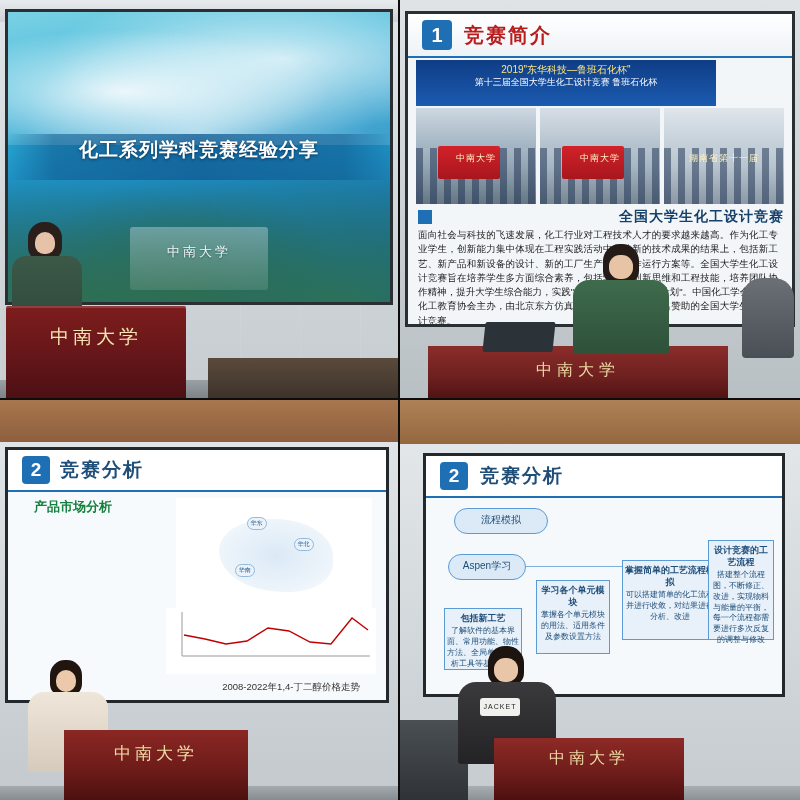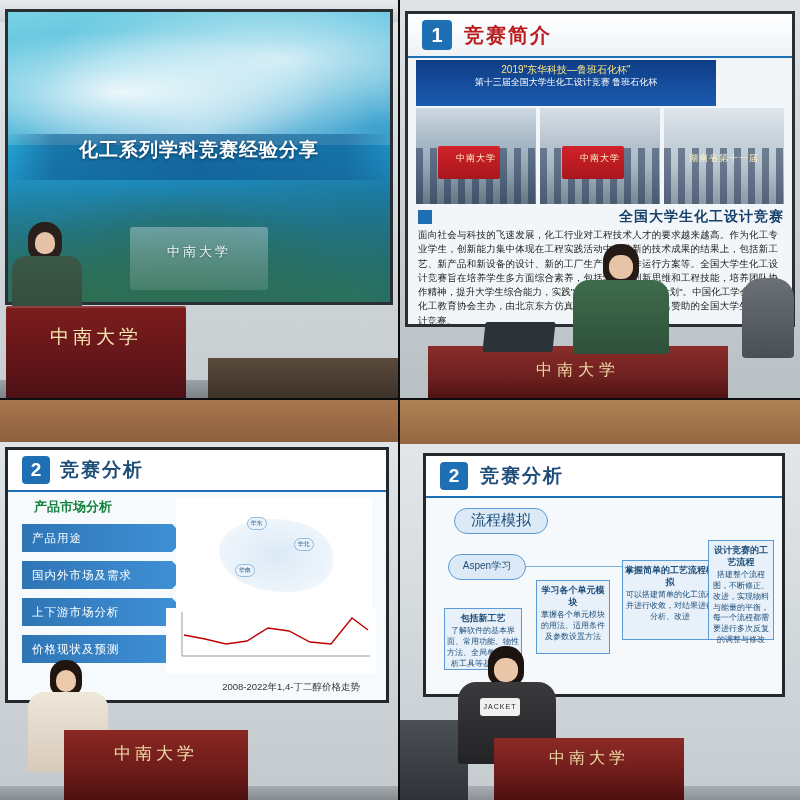--- a/index.html
+++ b/index.html
@@ -246,21 +246,21 @@
   .q4 .wall-top { position:absolute; left:0; top:0; width:100%; height: 46px; background: linear-gradient(180deg,#b08257,#94683f);}
   .q4 .screen {
     position:absolute; left: 28px; top: 58px; width: 356px; height: 238px;
     background:#f6f9fb; box-shadow: 0 0 0 3px #23282c; overflow:hidden;
   }
   .q4 .s-header { position:absolute; left:0; top:0; width:100%; height: 40px; background:#ffffff; border-bottom: 2px solid #1f6fb5;}
   .q4 .num-badge { position:absolute; left: 14px; top: 6px; width: 28px; height: 28px; background:#1f6fb5; color:#fff; border-radius:4px; font-size: 19px; font-weight:bold; text-align:center; line-height:28px;}
   .q4 .s-title { position:absolute; left: 54px; top: 7px; font-size: 19px; font-weight:bold; color:#1f4e79; letter-spacing:2px;}
   .q4 .pill {
     position:absolute; background: #dce9f6; border: 1px solid #5b9bd5; border-radius: 14px;
-    color:#1f4e79; font-size: 15px; text-align:center; line-height: 22px; height: 24px;
+    color:#1f4e79; font-size: 10px; text-align:center; line-height: 22px; height: 24px;
   }
   .q4 .node {
     position:absolute; background:#e8f1fa; border: 1px solid #5b9bd5;
     color:#1f4e79; font-size: 8px; text-align:center; box-sizing: border-box;
     padding: 3px 2px; line-height: 1.35;
   }
   .q4 .node b { display:block; font-size: 9px; margin-bottom: 2px; }
   .q4 .connector { position:absolute; background:#7fb0dd; }
   .q4 .podium { position:absolute; left: 96px; bottom: 0; width: 190px; height: 62px; background: linear-gradient(180deg,#8d2a26 0%,#6c1c1a 60%,#4c100f 100%);}
   .q4 .podium-text { position:absolute; left:0; top: 10px; width:100%; text-align:center; color:#eed9a4; font-size: 16px; letter-spacing:4px; font-family:"Liberation Serif", serif;}
@@ -354,26 +354,20 @@
 
   <div class="quad q3">
     <div class="wall-top"></div>
 
     <div class="screen">
       <div class="s-header"></div>
       <div class="num-badge">2</div>
       <div class="s-title">竞赛分析</div>
       <div class="cap1">产品市场分析</div>
 
-      <div class="arrows">
-        <div class="arrow">产品用途</div>
-        <div class="arrow">国内外市场及需求</div>
-        <div class="arrow">上下游市场分析</div>
-        <div class="arrow">价格现状及预测</div>
-      </div>
 
       <div class="map">
         <div class="map-blob"></div>
         <div class="bub" style="left:36%; top:16%;">华东</div>
         <div class="bub" style="left:60%; top:34%;">华北</div>
         <div class="bub" style="left:30%; top:56%;">华南</div>
       </div>
 
       <div class="chart">
         <svg width="210" height="56" viewBox="0 0 210 56">

